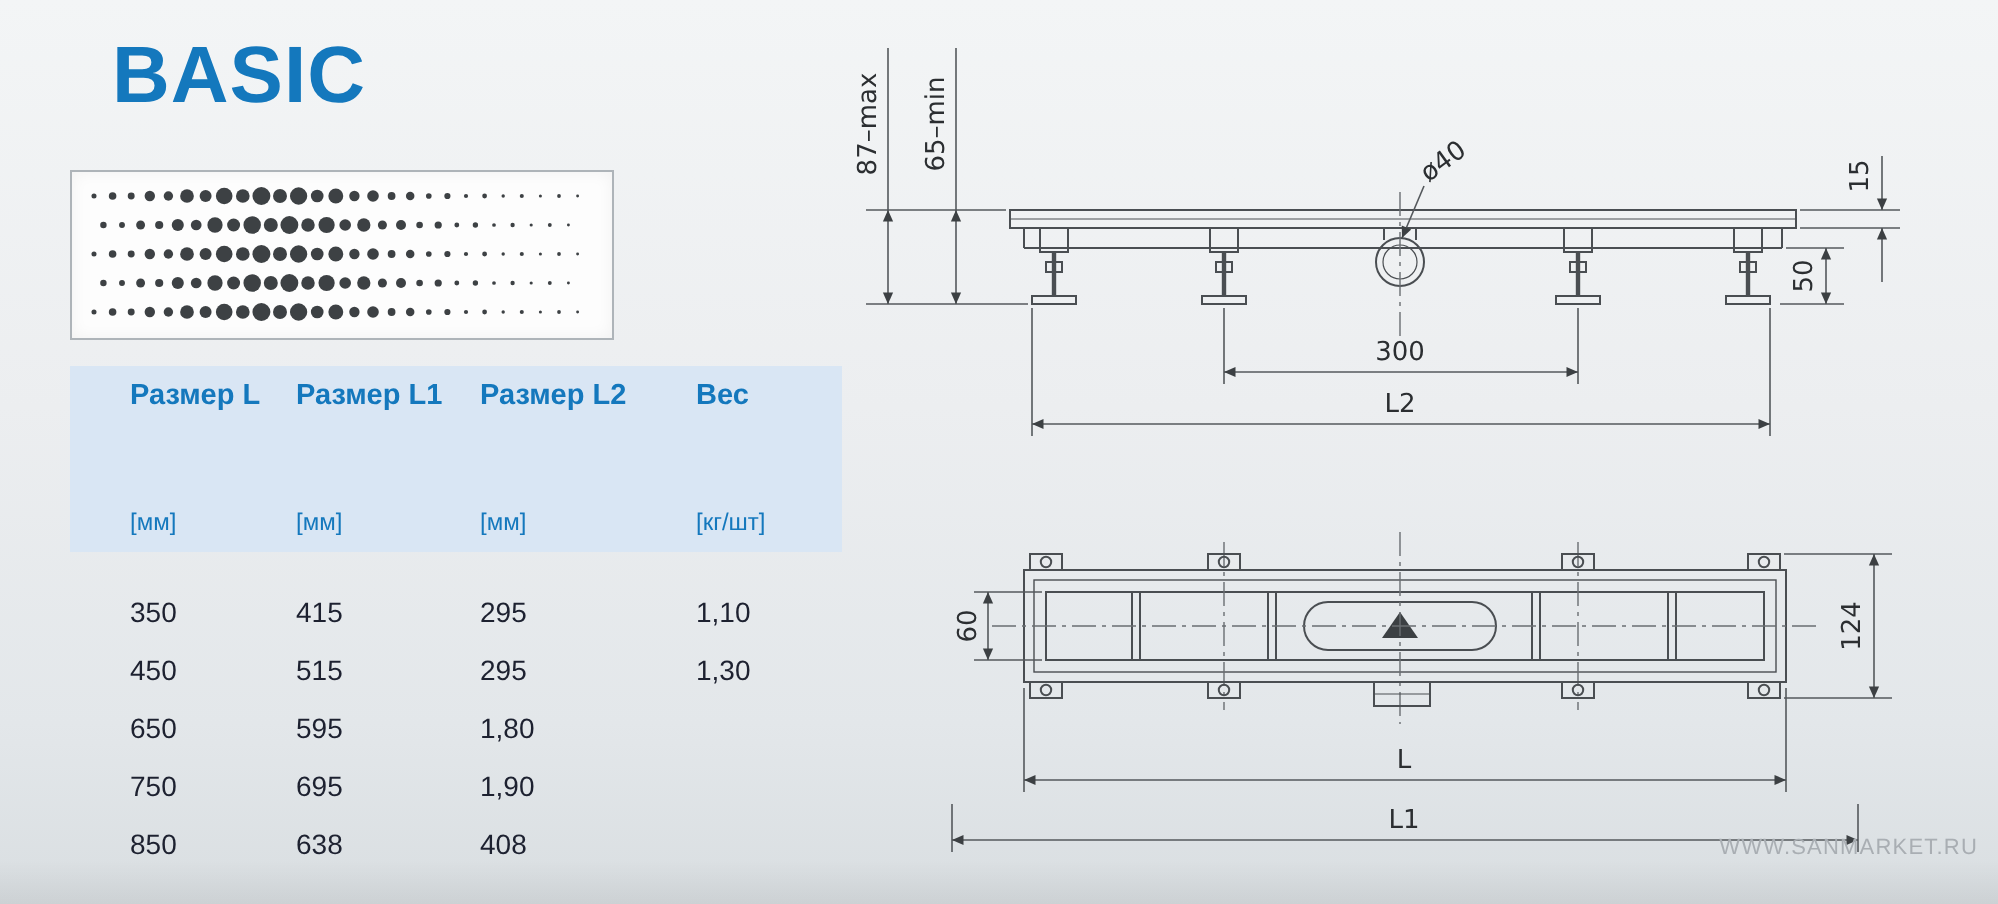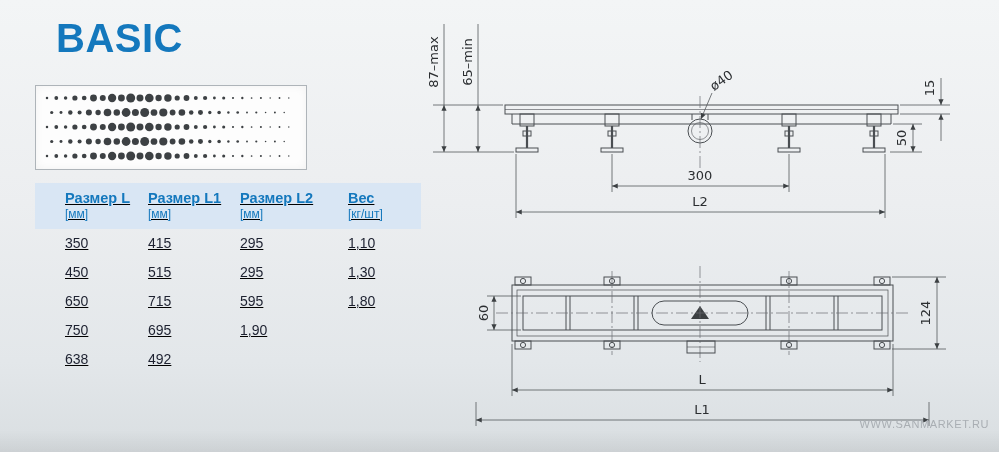--- a/index.html
+++ b/index.html
@@ -21,32 +21,32 @@
     position:absolute;left:56px;top:16px;margin:0;
     font-size:40px;font-weight:bold;letter-spacing:.5px;
     color:var(--accent);
   }
   .grate{
     position:absolute;left:35px;top:85px;width:272px;height:85px;
     background:#fdfdfd;border:1px solid #aeb4b9;box-sizing:border-box;
     box-shadow:inset 0 0 8px rgba(0,0,0,.05);
   }
   .grate svg{display:block;width:100%;height:100%;}
-  .spec-table{position:absolute;left:35px;top:183px;width:386px;text-decoration:underline;}
+  .spec-table{position:absolute;left:35px;top:183px;width:386px;}
   .grid{
     display:grid;grid-template-columns:83px 92px 108px 1fr;
     padding-left:30px;box-sizing:border-box;
   }
   .thead{
     background:var(--header-bg);
     padding-top:7px;padding-bottom:7px;
   }
   .th-label{display:block;font-size:14.5px;font-weight:bold;color:var(--accent);line-height:17px;}
-  .th-unit{display:block;font-size:12px;color:var(--accent);line-height:15px;}
-  .tbody{padding-top:0;}
+  .th-unit{display:block;font-size:12px;color:var(--accent);line-height:15px;margin-top:47px;}
+  .tbody{padding-top:16px;}
   .trow{height:29px;line-height:29px;}
   .td{font-size:14px;color:#1d2130;}
   
   .drawing{position:absolute;left:420px;top:0;width:579px;height:452px;}
   .drawing .t{
     font-family:"DejaVu Sans","Liberation Sans",sans-serif;
     font-size:13px;fill:#2b2e31;stroke:none;text-anchor:middle;
   }
   .drawing .dim{stroke:#54585c;stroke-width:.8;}
   .drawing .cl{stroke:#6a6e72;stroke-width:.7;stroke-dasharray:12 3 2 3;}
@@ -232,32 +232,32 @@
         <div class="td">1,10</div>
       </div>
       <div class="trow grid">
         <div class="td">450</div>
         <div class="td">515</div>
         <div class="td">295</div>
         <div class="td">1,30</div>
       </div>
       <div class="trow grid">
         <div class="td">650</div>
-        <div class="td">715</div>
         <div class="td">595</div>
         <div class="td">1,80</div>
       </div>
       <div class="trow grid">
         <div class="td">750</div>
         <div class="td">695</div>
         <div class="td">1,90</div>
       </div>
       <div class="trow grid">
+        <div class="td">850</div>
         <div class="td">638</div>
-        <div class="td">492</div>
+        <div class="td">408</div>
       </div>
     </div>
   </div>
 
   <svg class="drawing" viewBox="420 0 579 452">
     <defs>
       <marker id="arr" viewBox="0 0 10 10" refX="9.5" refY="5" markerWidth="8" markerHeight="8" orient="auto-start-reverse">
         <path d="M0.5,1 L9.5,5 L0.5,9 z" fill="#3c4043"></path>
       </marker>
     </defs>

